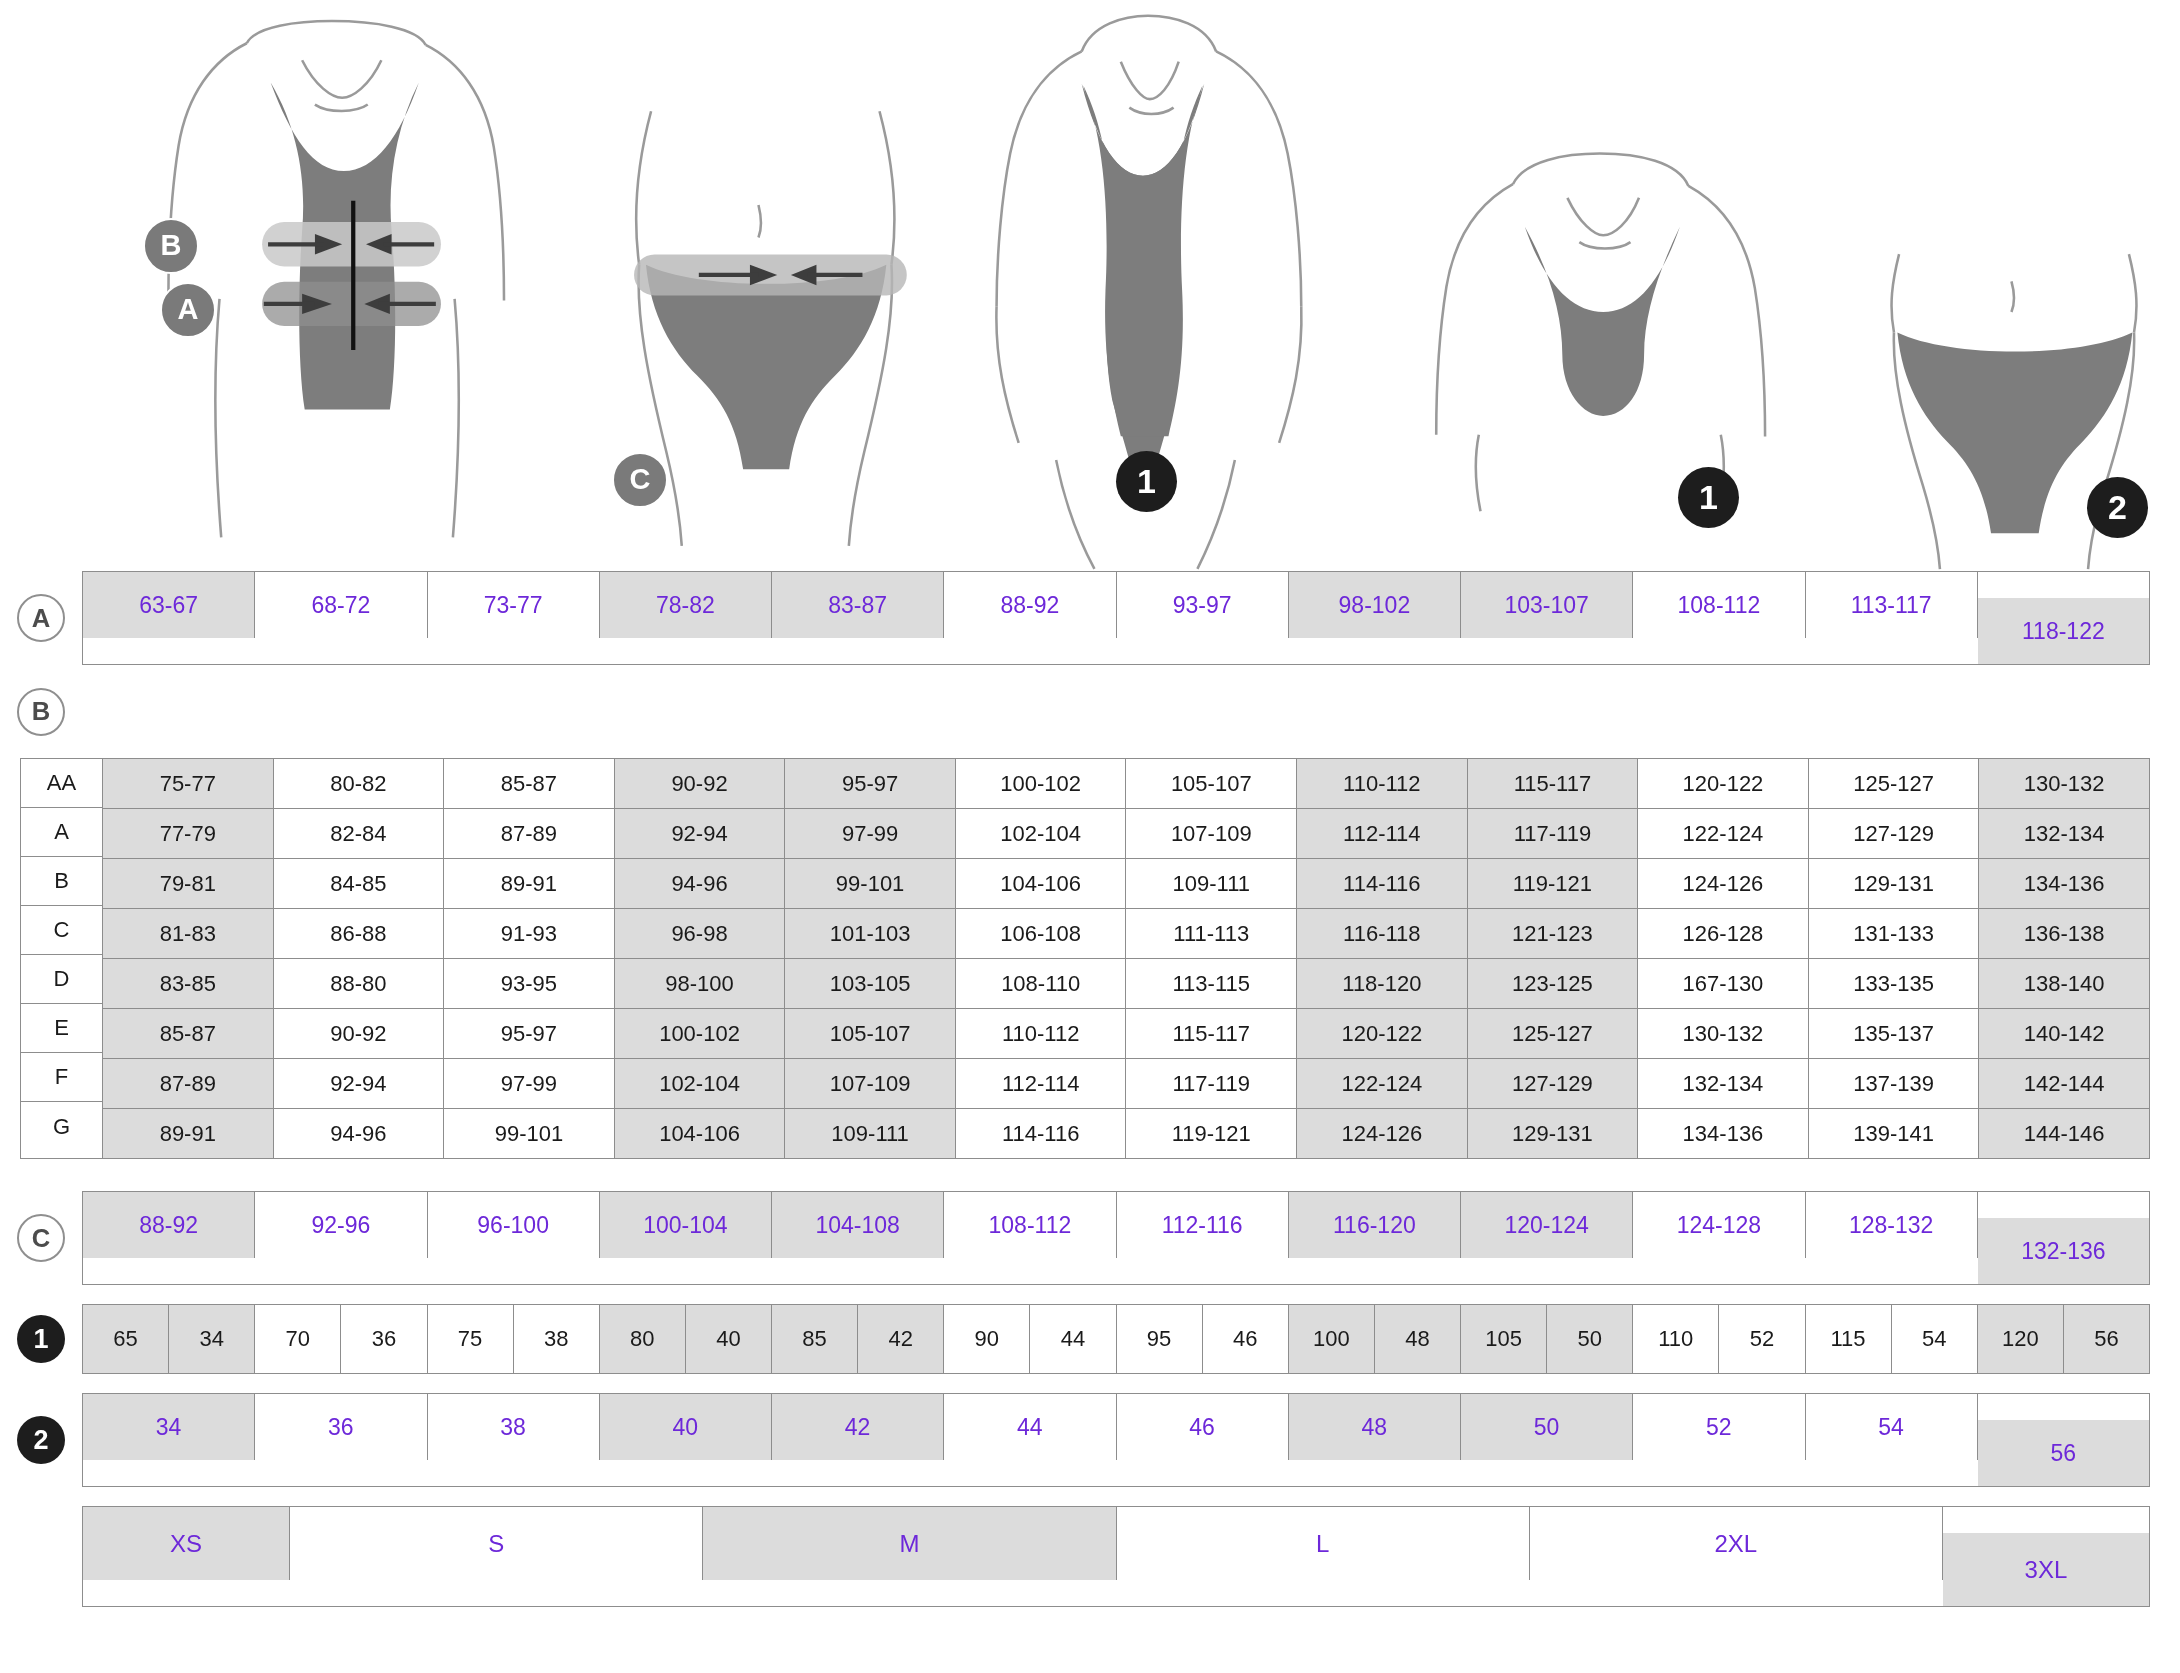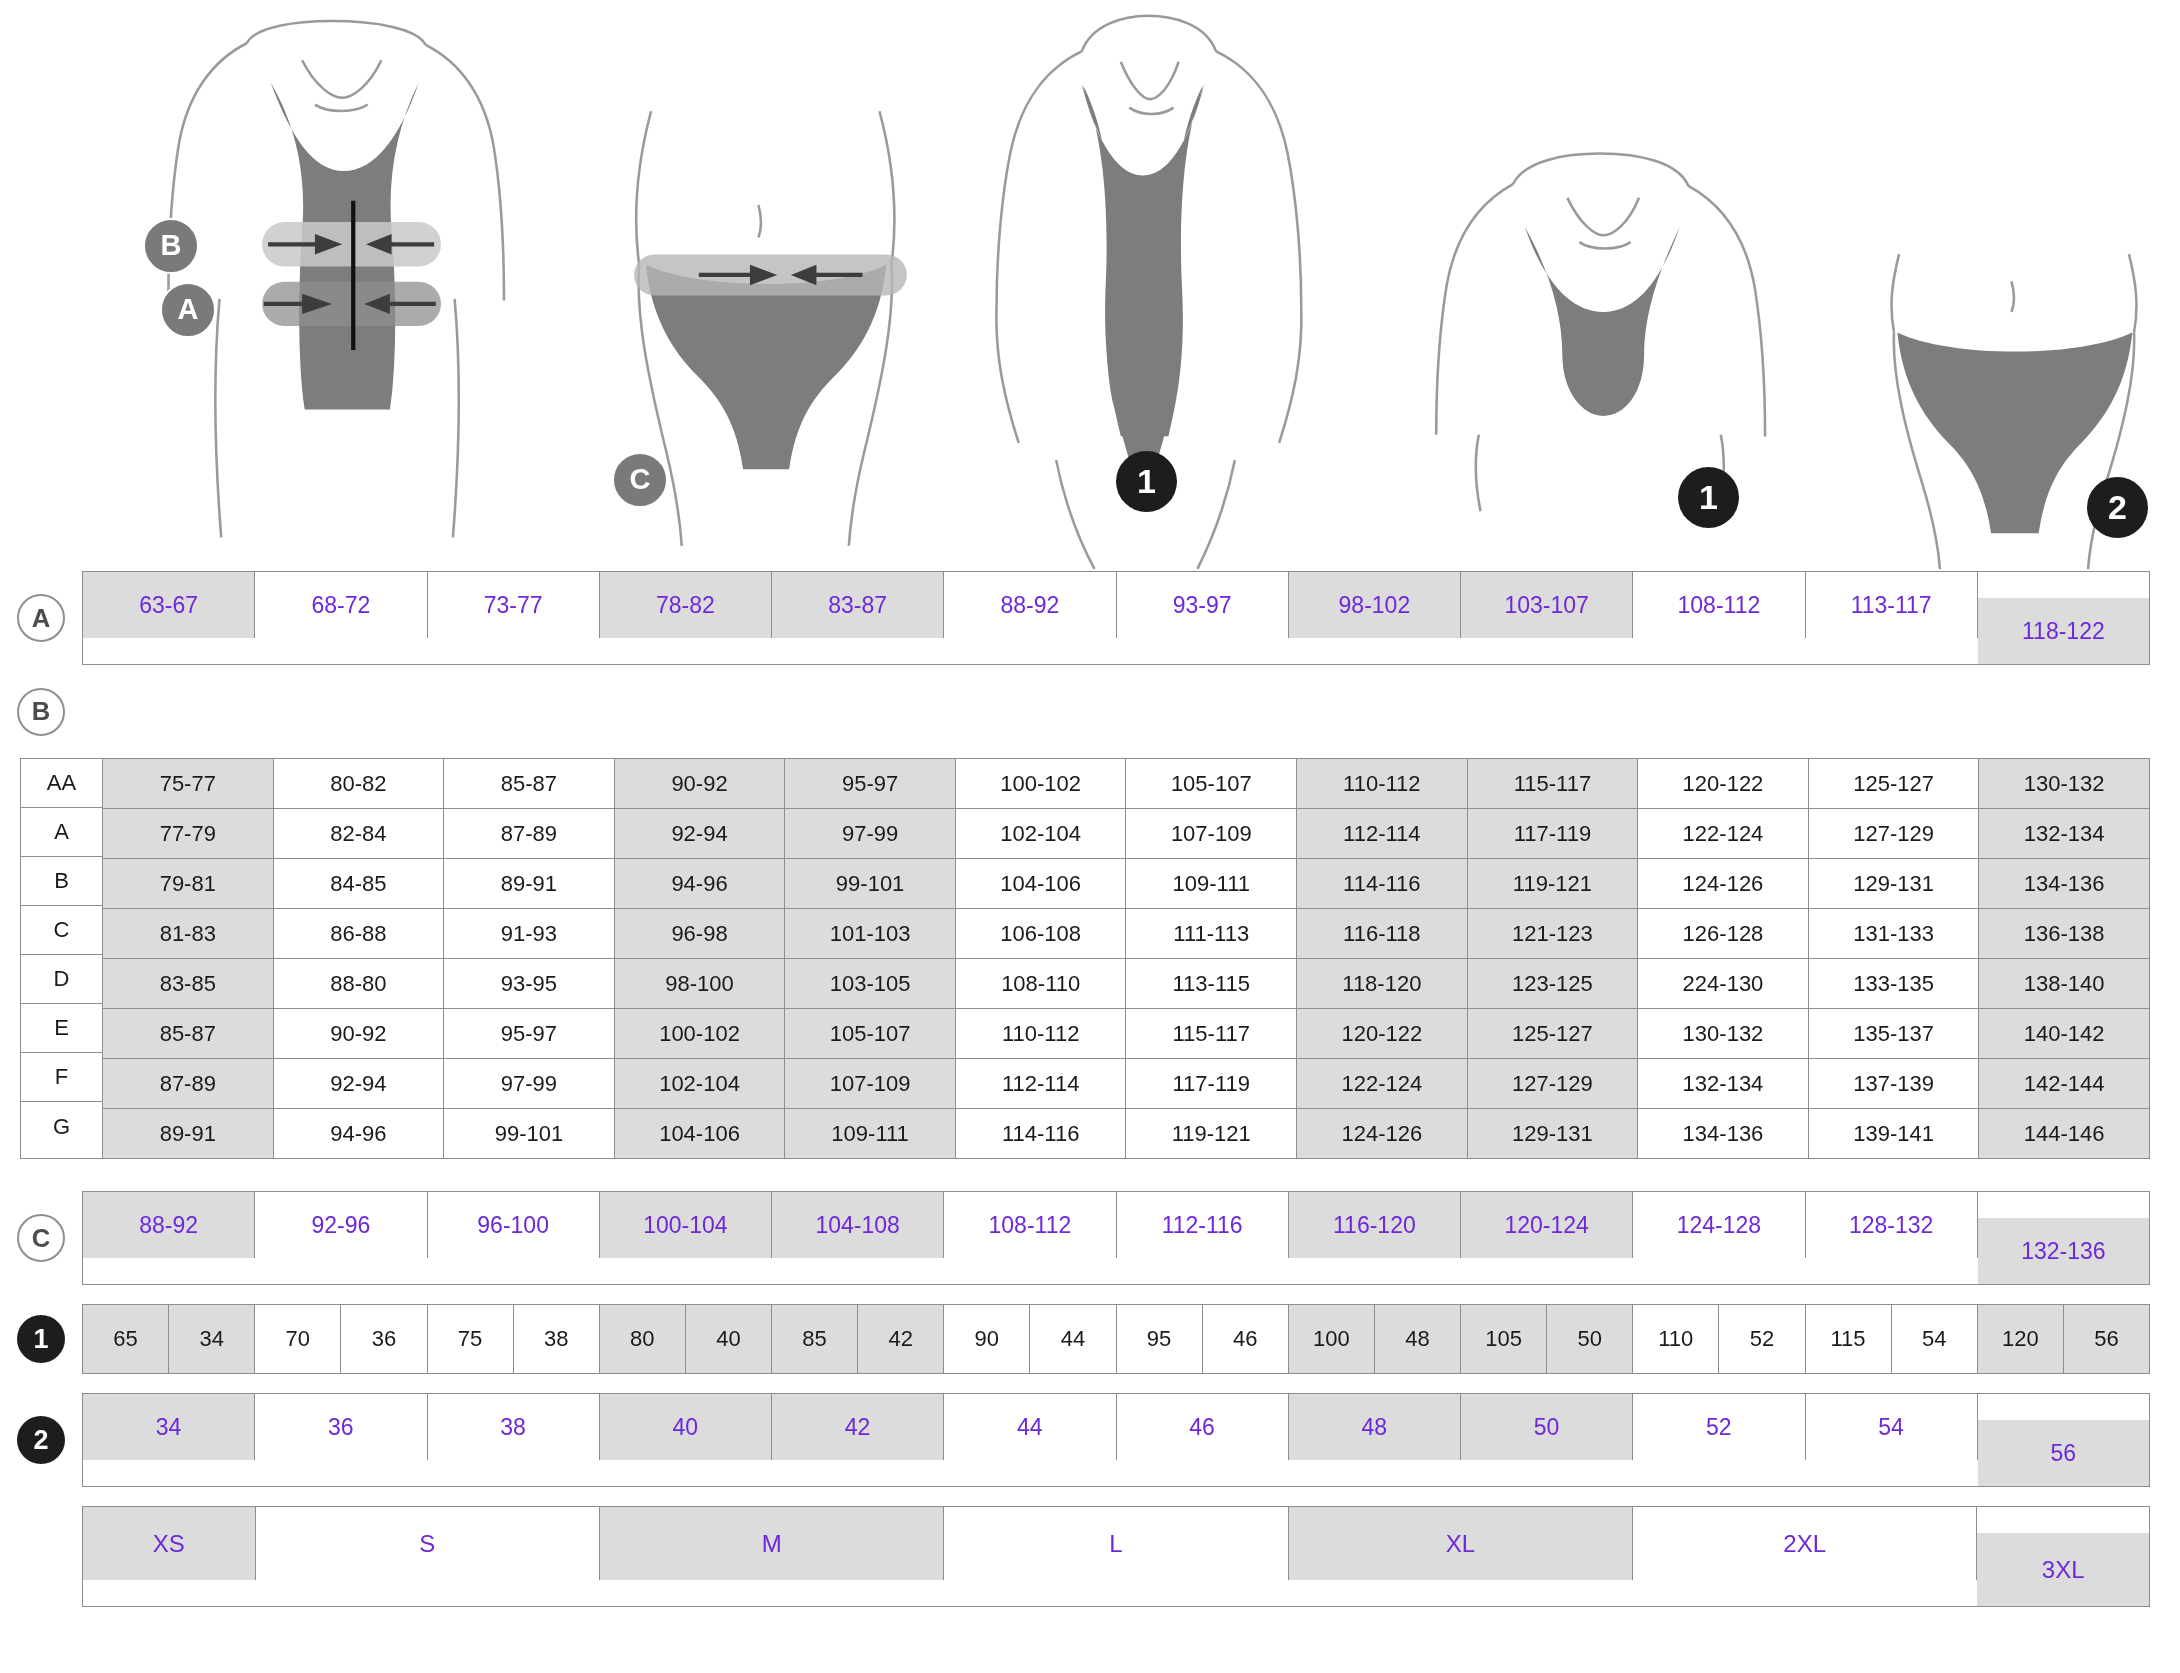--- a/index.html
+++ b/index.html
@@ -417,21 +417,21 @@
         <div class="mline">
           <div class="mcell shade">83-85</div>
           <div class="mcell plain">88-80</div>
           <div class="mcell plain">93-95</div>
           <div class="mcell shade">98-100</div>
           <div class="mcell shade">103-105</div>
           <div class="mcell plain">108-110</div>
           <div class="mcell plain">113-115</div>
           <div class="mcell shade">118-120</div>
           <div class="mcell shade">123-125</div>
-          <div class="mcell plain">224-130</div>
+          <div class="mcell plain">167-130</div>
           <div class="mcell plain">133-135</div>
           <div class="mcell shade">138-140</div>
         </div>
         <div class="mline">
           <div class="mcell shade">85-87</div>
           <div class="mcell plain">90-92</div>
           <div class="mcell plain">95-97</div>
           <div class="mcell shade">100-102</div>
           <div class="mcell shade">105-107</div>
           <div class="mcell plain">110-112</div>
@@ -583,20 +583,19 @@
 
   <div class="gap-sm"></div>
 
   <div class="row sizerow" style="padding-right:31px;">
     <div class="row-label"></div>
     <div class="cells" id="row-letter-cells">
         <div class="cell shade" style="flex: 1 1 0%;">XS</div>
         <div class="cell plain" style="flex: 2 1 0%;">S</div>
         <div class="cell shade" style="flex: 2 1 0%;">M</div>
         <div class="cell plain" style="flex: 2 1 0%;">L</div>
-        <div class="cell shade" style="flex: 2 1 0%;">XL</div>
         <div class="cell plain" style="flex: 2 1 0%;">2XL</div>
         <div class="cell shade" style="flex: 1 1 0%;">3XL</div>
       </div>
   </div>
 
 </div>
 
 
 </body></html>

